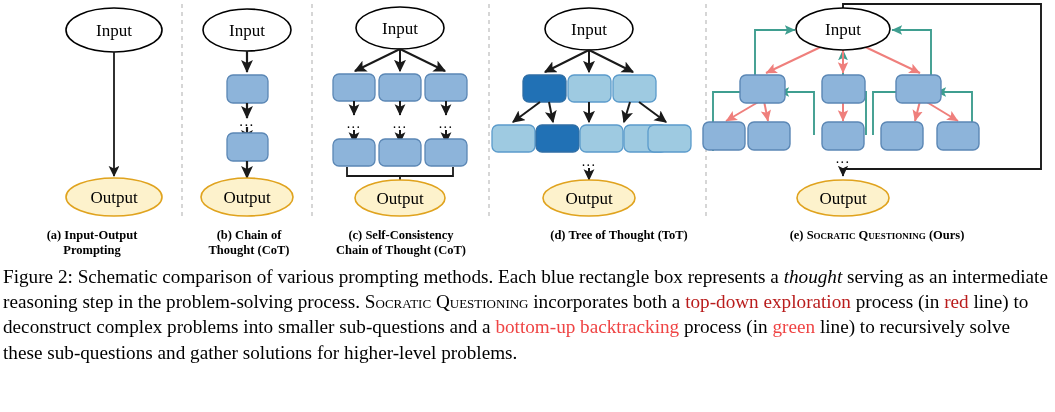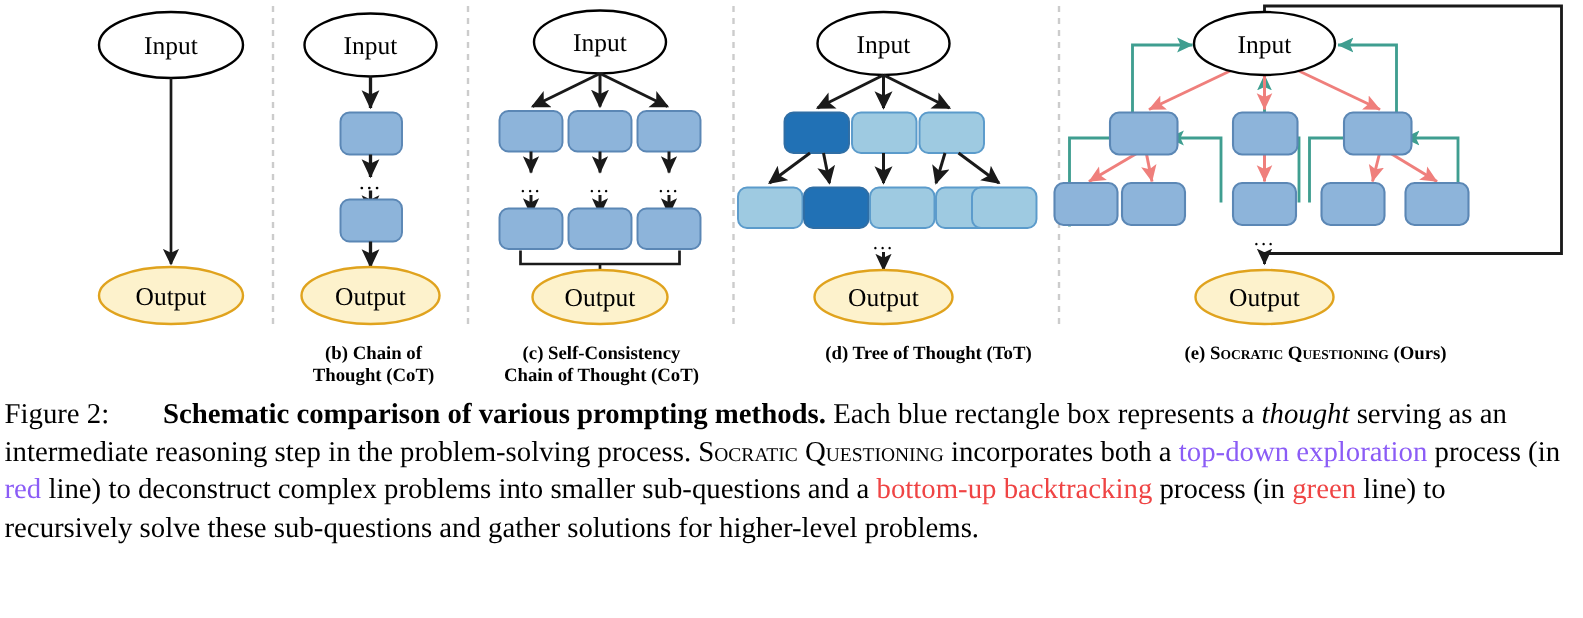--- a/index.html
+++ b/index.html
@@ -57,26 +57,26 @@
     position: absolute;
     left: 3px;
     top: 264px;
     width: 1049px;
     font-family: "Liberation Serif", serif;
     font-size: 19.2px;
     line-height: 25.2px;
     text-align: left;
     color: #000;
   }
-  #figure-caption b { font-weight: bold; margin-left: 31px; }
+  #figure-caption b { font-weight: normal; }
   #figure-caption i { font-style: italic; }
   .sc {
     font-variant: small-caps;
   }
-  .red-text { color: #8b5cf6; }
+  .red-text { color: #b91c1c; }
   .green-text { color: #ef4444; }
 </style>
 </head>
 <body>
 
 <div id="figure-root">
 
   <div id="diagram-area">
     <svg id="diagram-svg" width="1055" height="252" viewBox="0 0 1055 252">
       <defs>
@@ -231,20 +231,24 @@
         <rect x="881" y="122" width="42" height="28" rx="6" ry="6" fill="#8db4da" stroke="#5b87b5" stroke-width="1.4"></rect>
         <rect x="937" y="122" width="42" height="28" rx="6" ry="6" fill="#8db4da" stroke="#5b87b5" stroke-width="1.4"></rect>
 
         <text x="843" y="163" text-anchor="middle" font-family="'Liberation Serif',serif" font-size="14" letter-spacing="1.3" fill="#000">...</text>
         <ellipse cx="843" cy="198" rx="46" ry="18" fill="#fdf2cc" stroke="#e0a31e" stroke-width="1.6"></ellipse>
         <text x="843" y="204" text-anchor="middle" font-family="'Liberation Serif',serif" font-size="17" fill="#000">Output</text>
       </g>
     </svg>
   </div>
 
+  <div class="panel-caption" id="cap-a">
+    <div>(a) Input-Output</div>
+    <div>Prompting</div>
+  </div>
   <div class="panel-caption" id="cap-b">
     <div>(b) Chain of</div>
     <div>Thought (CoT)</div>
   </div>
   <div class="panel-caption" id="cap-c">
     <div>(c) Self-Consistency</div>
     <div>Chain of Thought (CoT)</div>
   </div>
   <div class="panel-caption" id="cap-d">
     <div>(d) Tree of Thought (ToT)</div>

